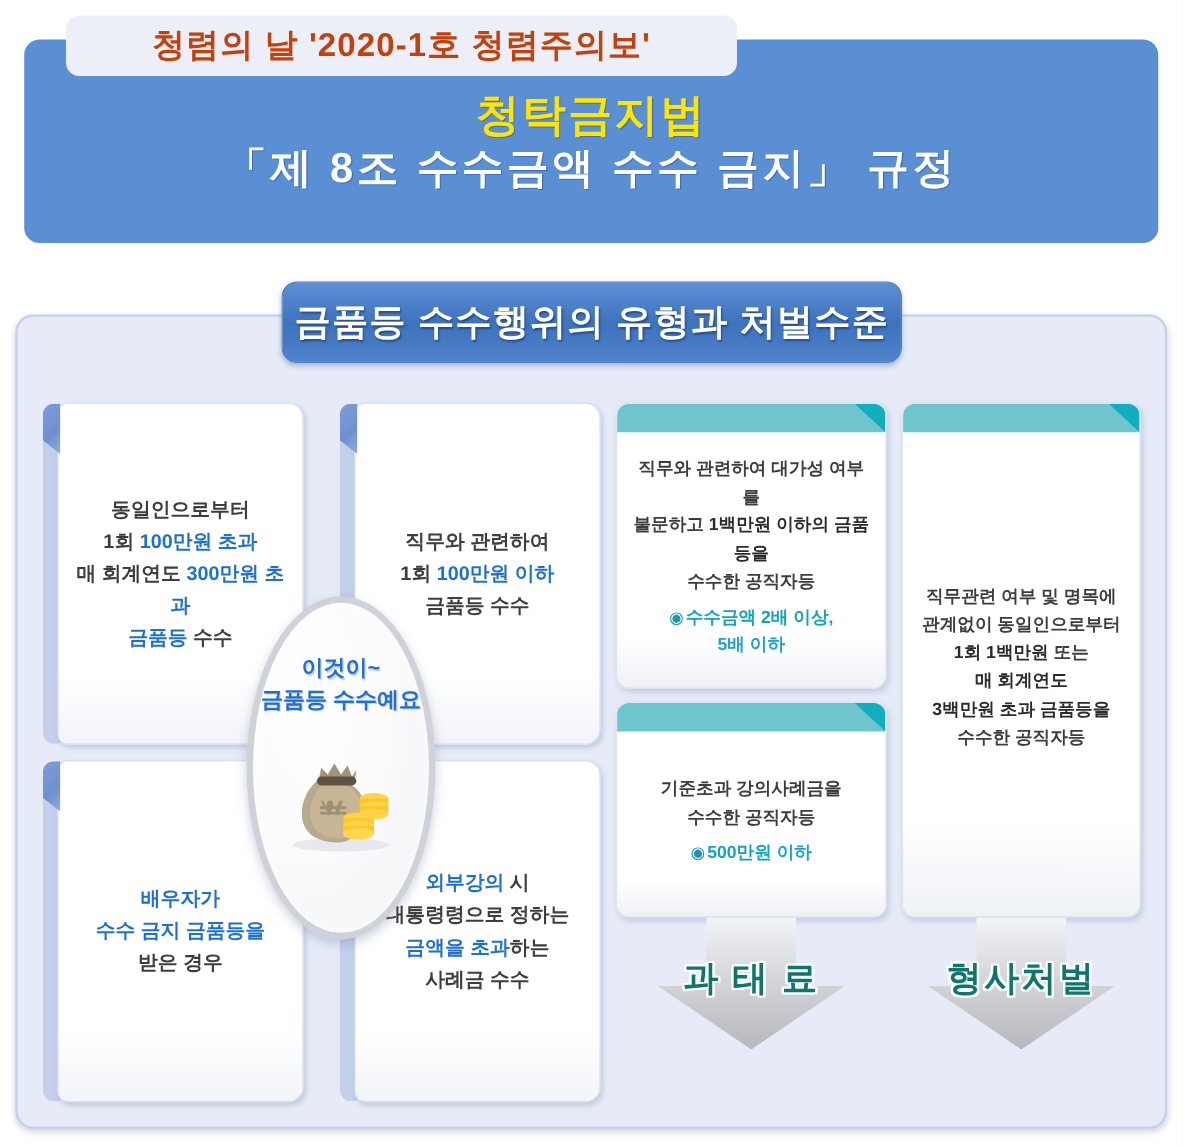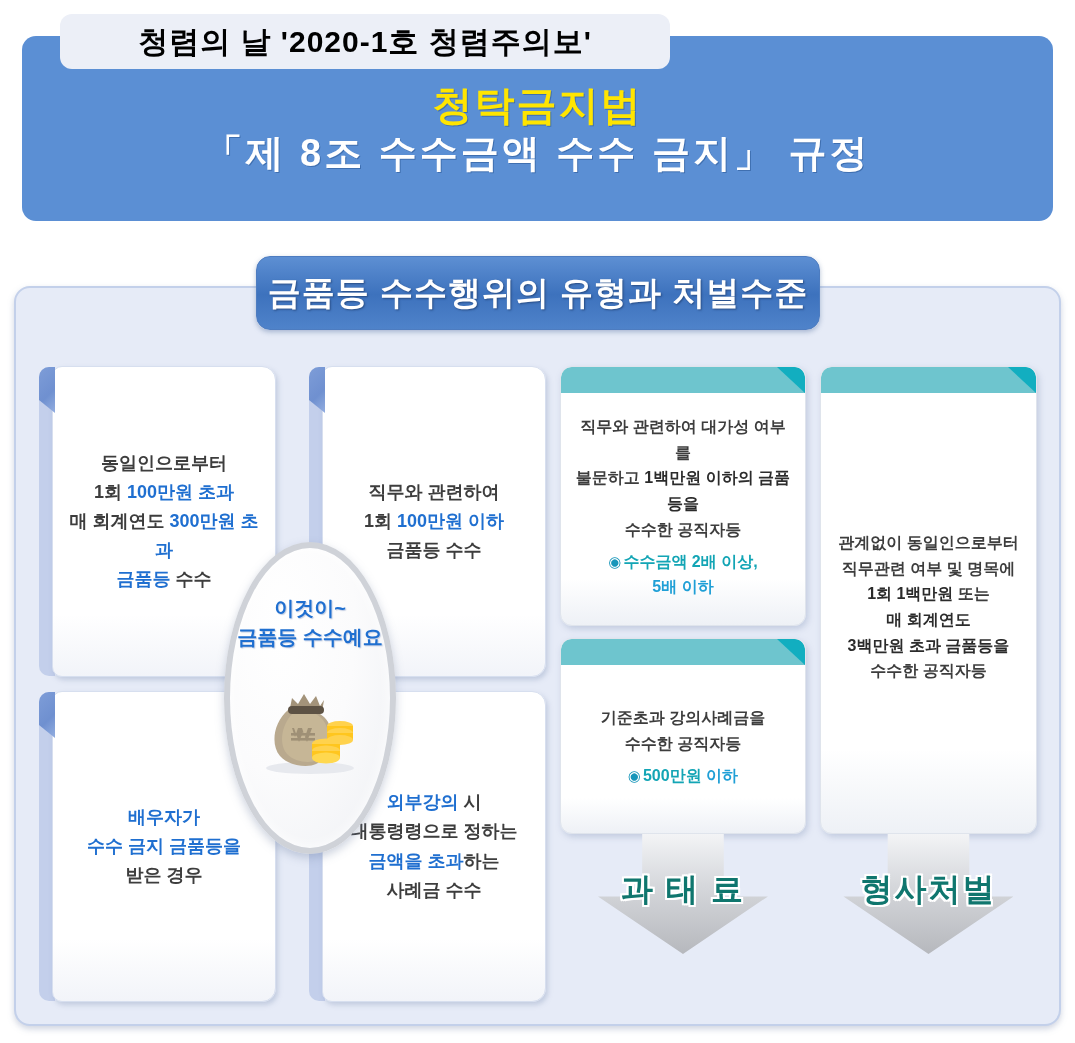--- a/index.html
+++ b/index.html
@@ -34,21 +34,21 @@
     width: 610px;
     height: 55px;
     background: #eceff7;
     border-radius: 12px;
     display: flex;
     align-items: center;
     justify-content: center;
     z-index: 5;
   }
   .ribbon-text {
-    color: #000000;
+    color: #c2410c;
     font-size: 30px;
     font-weight: bold;
     letter-spacing: 1px;
     white-space: nowrap;
     line-height: 1;
   }
   .main-title {
     position: absolute;
     left: 0;
     top: 46px;
@@ -445,22 +445,22 @@
       <div class="arrow-shape"></div>
       <div class="arrow-label">과 태 료</div>
     </div>
   </div>
 
   <div class="col-right">
     <div class="tcard" style="flex:0 0 468px;">
       <div class="tcard-head"></div>
       <div class="tcard-body">
         <div class="tcard-desc">
+          <div>직무관련 여부 및 명목에</div>
           <div>관계없이 동일인으로부터</div>
-          <div>직무관련 여부 및 명목에</div>
           <div><span class="b-strong">1회 1백만원</span> 또는</div>
           <div class="b-strong">매 회계연도</div>
           <div class="b-strong">3백만원 초과 금품등을</div>
           <div>수수한 공직자등</div>
         </div>
       </div>
     </div>
 
     <div class="arrow-zone">
       <div class="arrow-shape"></div>

